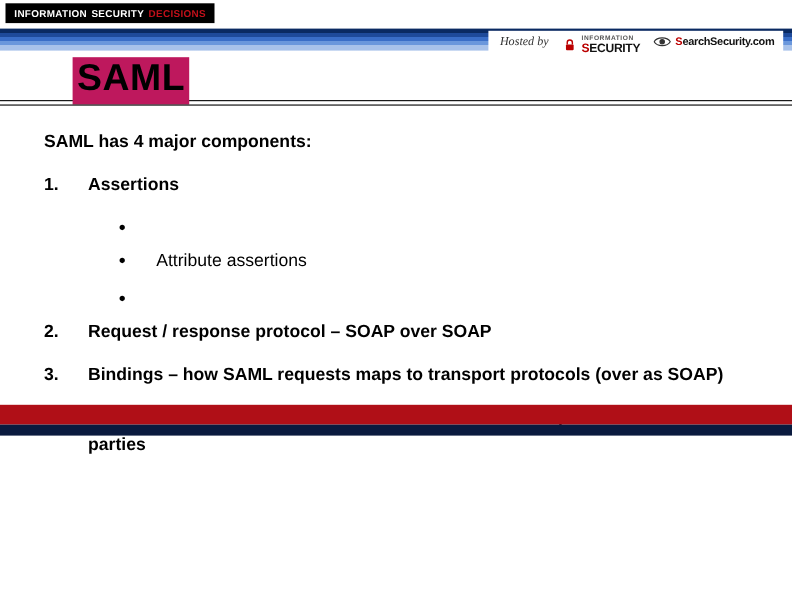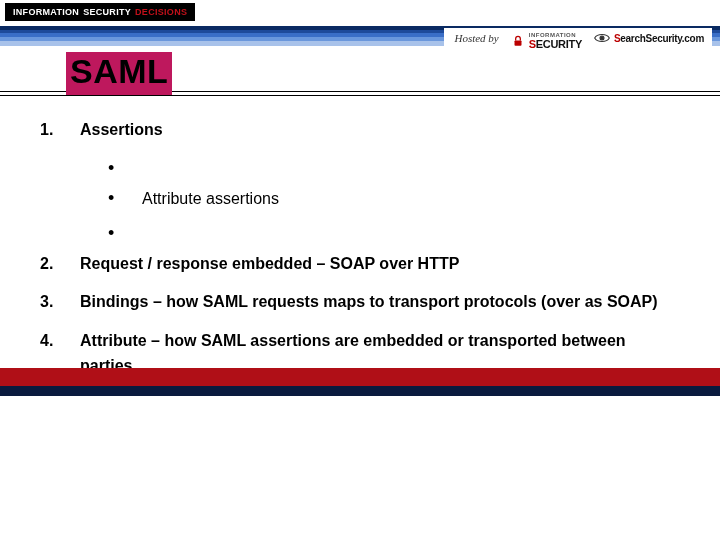--- a/index.html
+++ b/index.html
@@ -176,20 +176,21 @@
           <circle cx="12" cy="8" r="3" fill="#333"></circle>
         </svg>
       </span>
       <span class="txt">
         <span class="red">S</span><span>earchSecurity</span><span>.com</span>
       </span>
     </span>
   </div>
 
   <div class="body">
+    <div class="lead">SAML has 4 major components:</div>
 
     <ol class="main">
       <li>
         <span class="num">1.</span>
         <span class="txt">Assertions</span>
       </li>
     </ol>
 
     <ul class="sub">
       <li>
@@ -200,21 +201,21 @@
           <span>Attribute assertions</span>
         </li>
       <li>
           <span class="dot">•</span>
         </li>
     </ul>
 
     <ol class="main">
       <li>
         <span class="num">2.</span>
-        <span class="txt">Request / response embedded – SOAP over HTTP</span>
+        <span class="txt">Request / response protocol – SOAP over SOAP</span>
       </li>
       <li>
         <span class="num">3.</span>
         <span class="txt">Bindings – how SAML requests maps to transport protocols (over as SOAP)</span>
       </li>
       <li>
         <span class="num">4.</span>
         <span class="txt">Attribute – how SAML assertions are embedded or transported between parties</span>
       </li>
     </ol>

